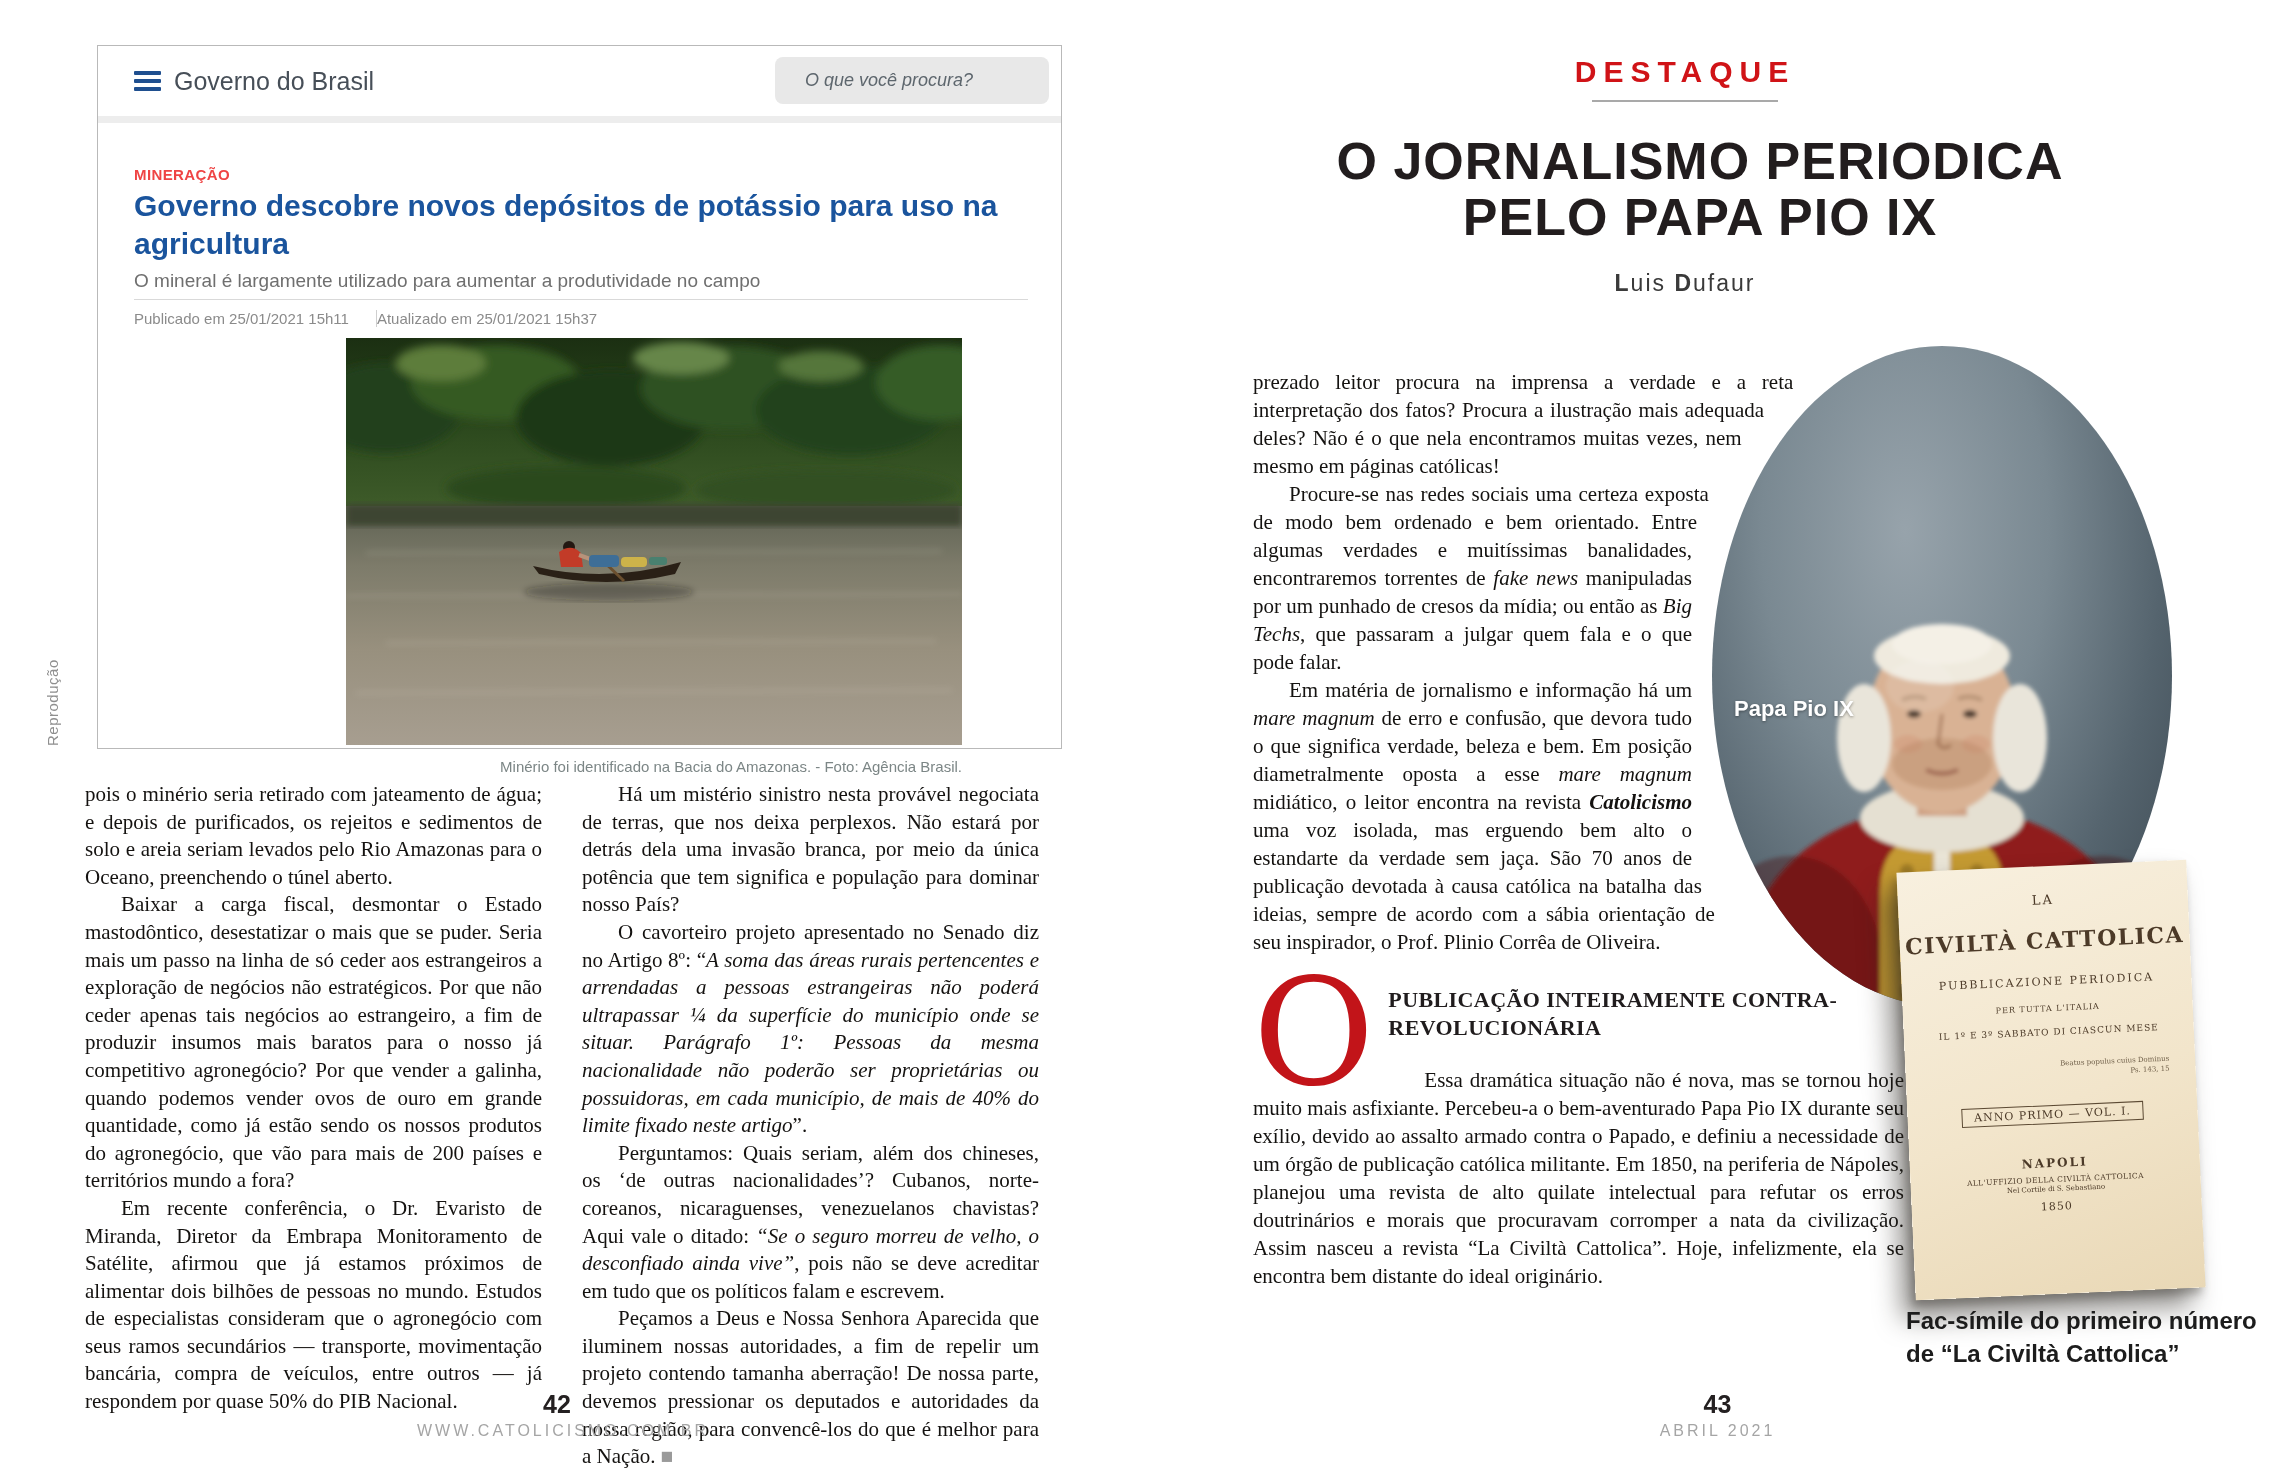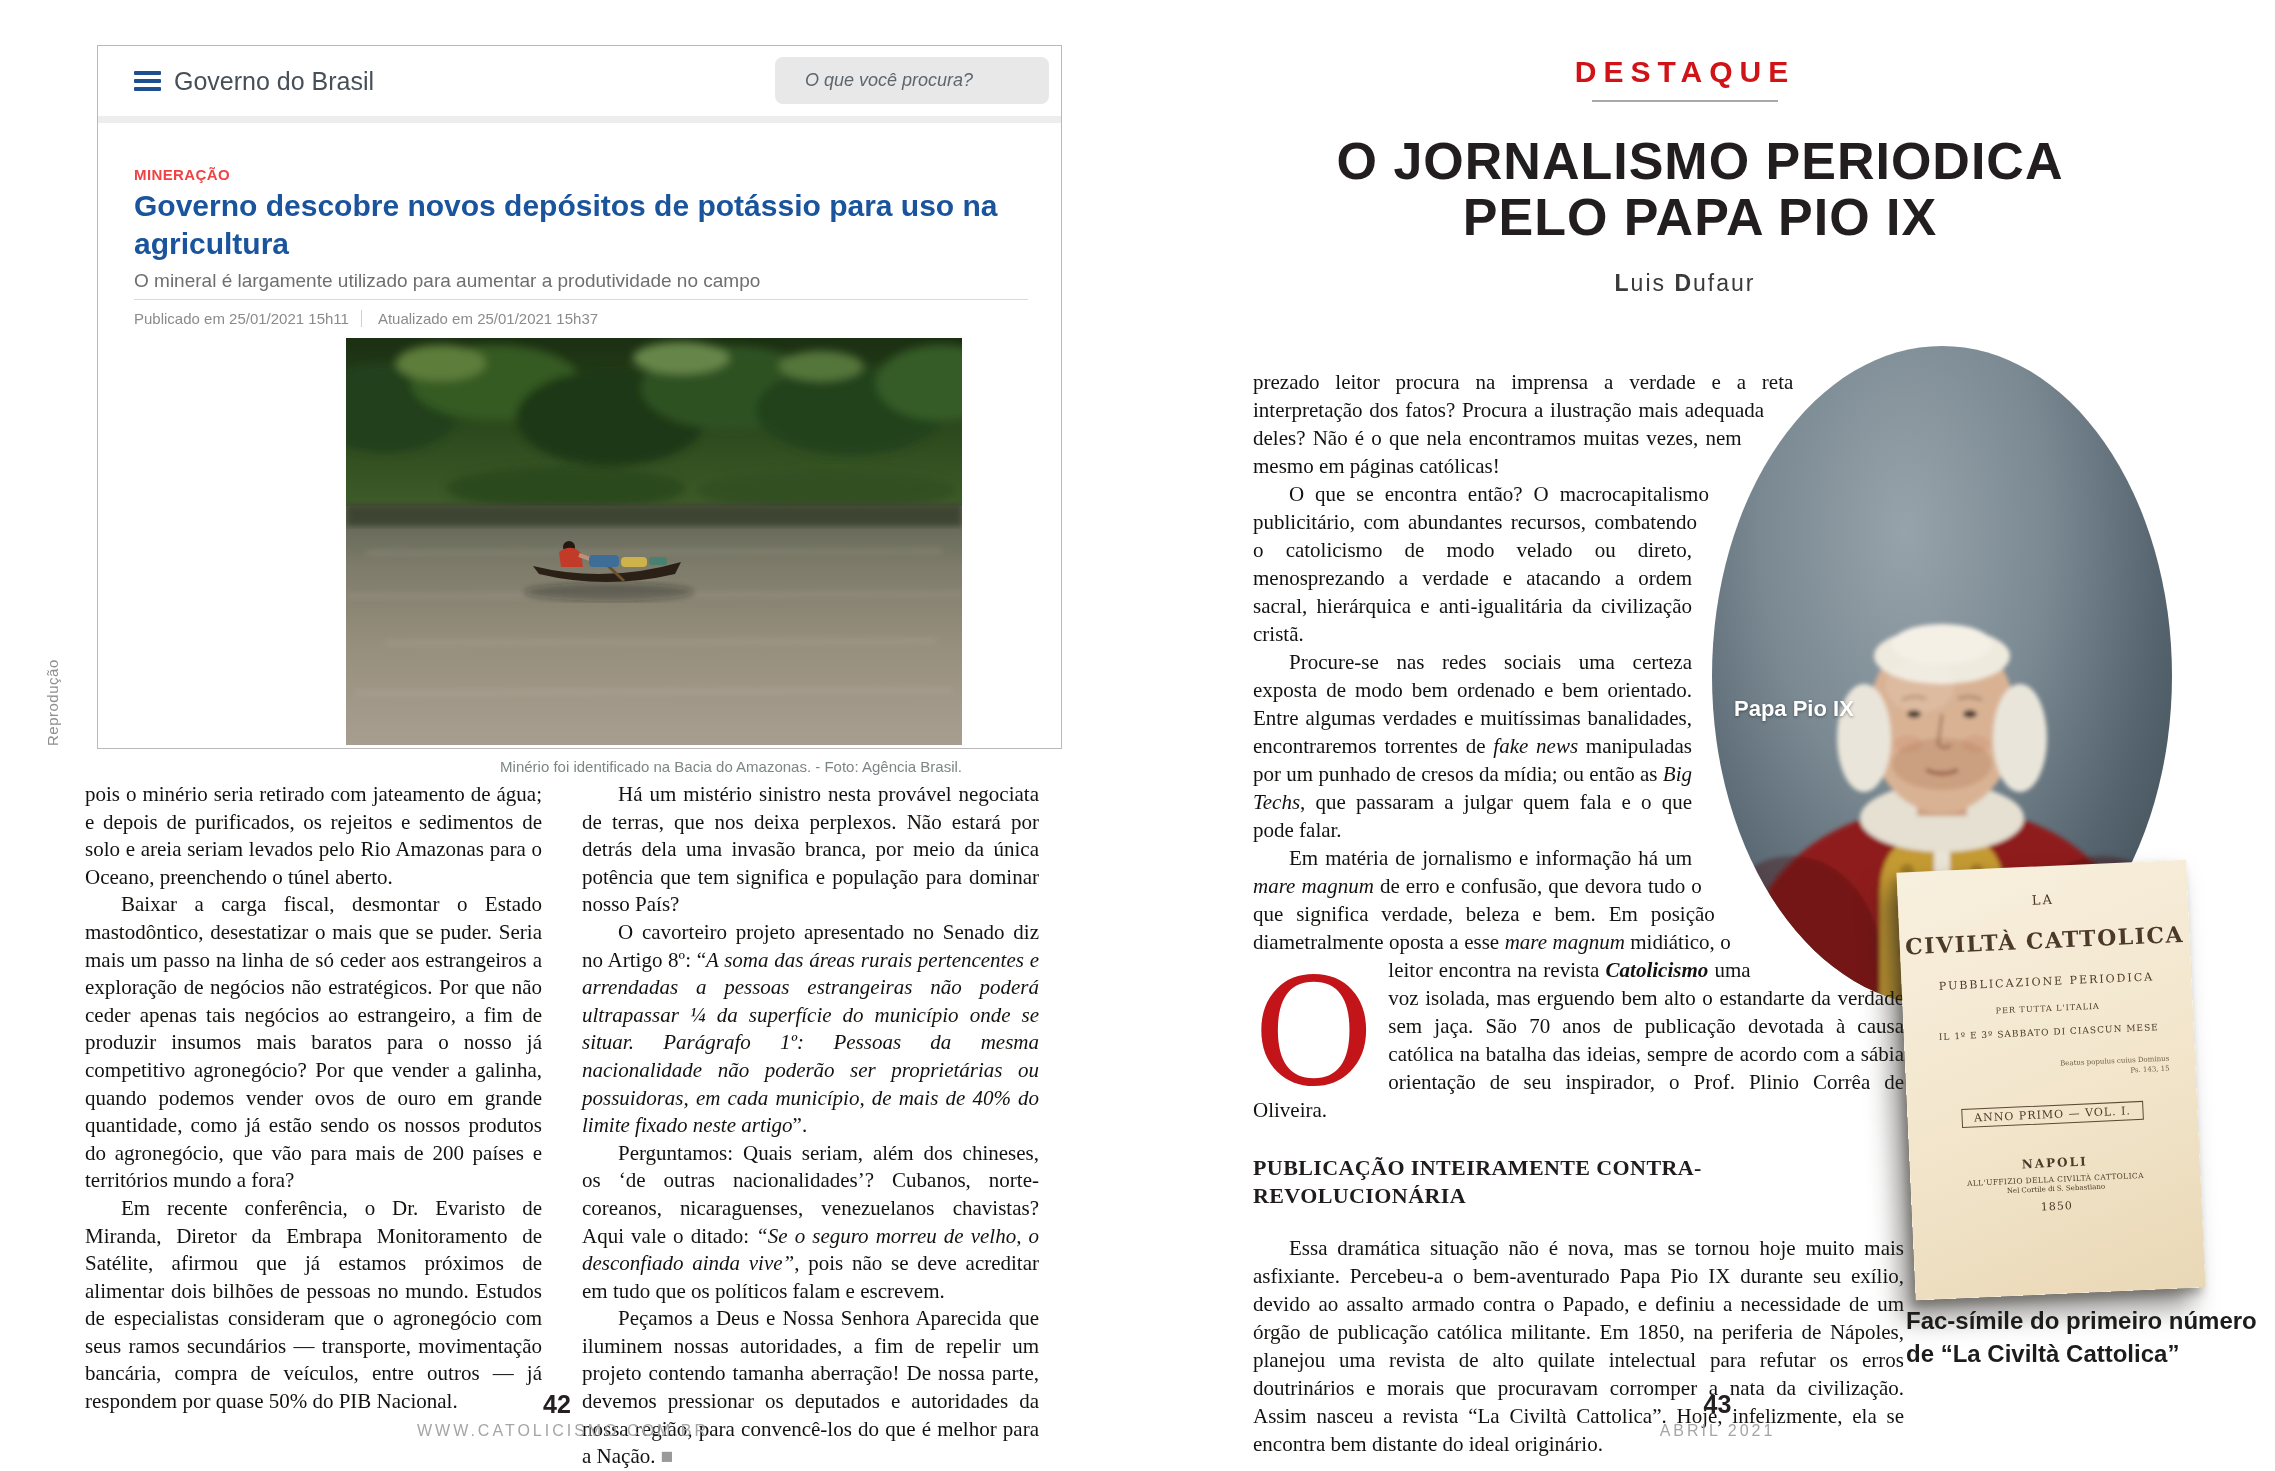--- a/index.html
+++ b/index.html
@@ -15,21 +15,21 @@
         border-radius:8px;background:#e8e8e8;font-family:"Liberation Sans",sans-serif;
         font-style:italic;font-size:18px;color:#5d666d;padding:0 14px 0 30px;}
   .gov-search::placeholder{color:#5d666d;font-style:italic;}
   .gov-band{position:absolute;left:0;top:70px;width:100%;height:7px;background:#ededed;}
   .gov-cat{position:absolute;left:36px;top:120px;font-size:15px;font-weight:700;color:#ef4444;letter-spacing:.4px;}
   .gov-title{position:absolute;left:36px;top:141px;width:902px;margin:0;font-size:30px;line-height:38px;
         font-weight:700;color:#1a549d;}
   .gov-sub{position:absolute;left:36px;top:224px;font-size:19px;color:#6f6f6f;}
   .gov-rule{position:absolute;left:36px;top:253px;width:894px;height:1px;background:#d9d9d9;}
   .gov-meta{position:absolute;left:36px;top:264px;font-size:15px;color:#8b8b8b;}
-  .gov-meta .m2{margin-left:12px;padding-left:16px;border-left:1px solid #cfcfcf;}
+  .gov-meta .m2{margin-left:27px;border-left:1px solid #cfcfcf;}
   .gov-photo{position:absolute;left:248px;top:292px;width:616px;height:407px;}
   .gov-cap{position:absolute;left:248px;top:712px;width:616px;text-align:right;font-size:15px;color:#7c8686;}
   .rotlabel{position:absolute;left:44px;top:746px;transform:rotate(-90deg);transform-origin:0 0;
         font-family:"Liberation Sans",sans-serif;font-size:15px;color:#8f8f8f;letter-spacing:.5px;}
   
   .col{position:absolute;top:781px;width:457px;text-align:justify;font-size:21px;line-height:27.6px;}
   .col1{left:85px;} .col2{left:582px;}
   .col p{margin:0;text-indent:36px;}
   .col p.np{text-indent:0;}
   
@@ -232,21 +232,20 @@
         <ellipse cx="208" cy="340" rx="34" ry="26" fill="rgba(255,255,255,.12)"></ellipse>
       </g>
     </svg>
     <div class="portrait-label">Papa Pio IX</div>
   </div>
 
   <div class="bodytext">
     <div class="oval-wrap"></div>
     <div class="fac-wrap"></div>
     <p class="np"><span class="dropcap">O</span><span><span>prezado leitor procura na imprensa a verdade e a reta interpretação dos fatos? Procura a ilustração mais adequada deles? Não é o que nela encontramos muitas vezes, nem mesmo em páginas católicas!</span></span></p>
-    <p><span>O que se encontra então? O macrocapitalismo publicitário, com abundantes recursos, combatendo o catolicismo de modo velado ou direto, menosprezando a verdade e atacando a ordem sacral, hierárquica e anti-igualitária da civilização cristã.</span></p>
     <p><span>Procure-se nas redes sociais uma certeza exposta de modo bem ordenado e bem orientado. Entre algumas verdades e muitíssimas banalidades, encontraremos torrentes de </span><span style="font-style: italic;">fake news</span><span> manipuladas por um punhado de cresos da mídia; ou então as </span><span style="font-style: italic;">Big Techs</span><span>, que passaram a julgar quem fala e o que pode falar.</span></p>
     <p><span>Em matéria de jornalismo e informação há um </span><span style="font-style: italic;">mare magnum</span><span> de erro e confusão, que devora tudo o que significa verdade, beleza e bem. Em posição diametralmente oposta a esse </span><span style="font-style: italic;">mare magnum</span><span> midiático, o leitor encontra na revista </span><span style="font-style: italic; font-weight: bold;">Catolicismo</span><span> uma voz isolada, mas erguendo bem alto o estandarte da verdade sem jaça. São 70 anos de publicação devotada à causa católica na batalha das ideias, sempre de acordo com a sábia orientação de seu inspirador, o Prof. Plinio Corrêa de Oliveira.</span></p>
     <div class="subhead">PUBLICAÇÃO INTEIRAMENTE CONTRA-REVOLUCIONÁRIA</div>
     <p class="np" style="text-indent:36px"><span>Essa dramática situação não é nova, mas se tornou hoje muito mais asfixiante. Percebeu-a o bem-aventurado Papa Pio IX durante seu exílio, devido ao assalto armado contra o Papado, e definiu a necessidade de um órgão de publicação católica militante. Em 1850, na periferia de Nápoles, planejou uma revista de alto quilate intelectual para refutar os erros doutrinários e morais que procuravam corromper a nata da civilização. Assim nasceu a revista “La Civiltà Cattolica”. Hoje, infelizmente, ela se encontra bem distante do ideal originário.</span></p>
   </div>
 
   <div class="fac">
     <div class="fac-la">LA</div>
     <div class="fac-title">CIVILTÀ CATTOLICA</div>
     <div class="fac-sub1">PUBBLICAZIONE PERIODICA</div>

